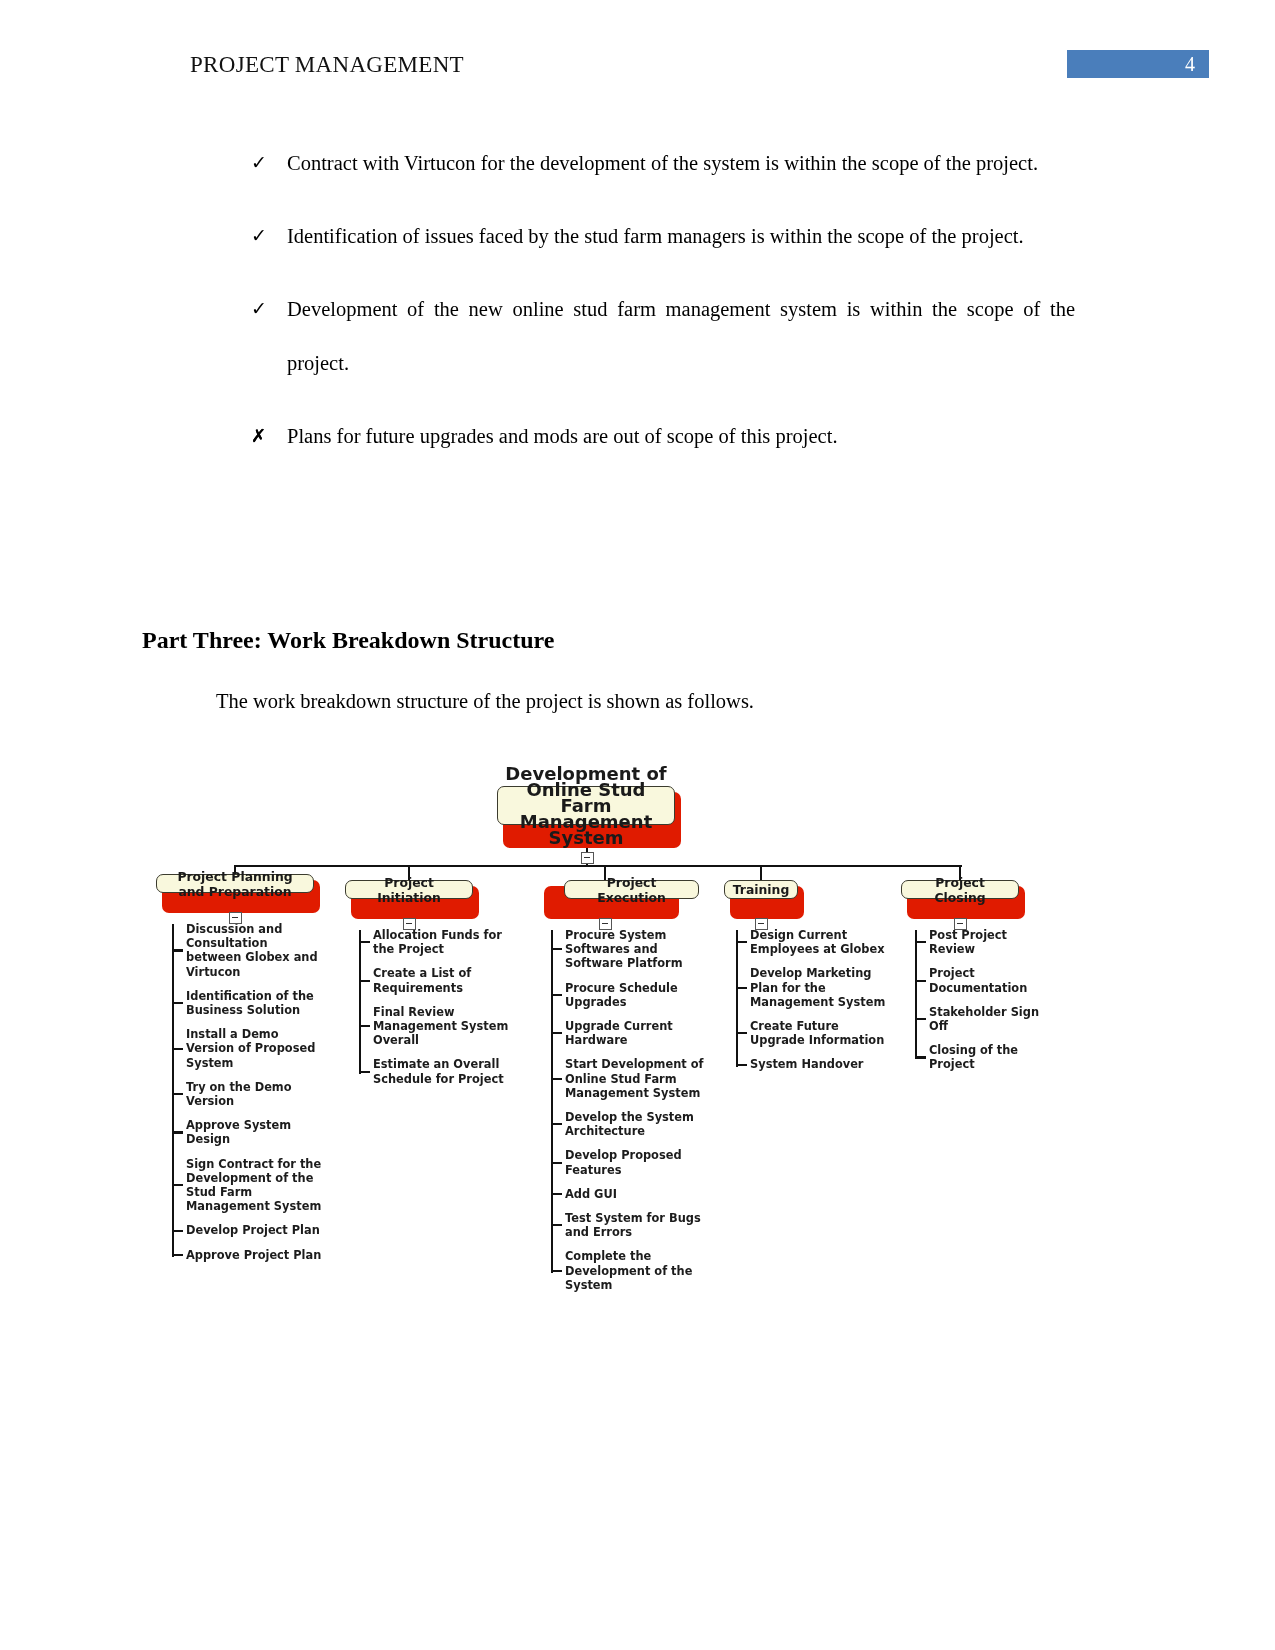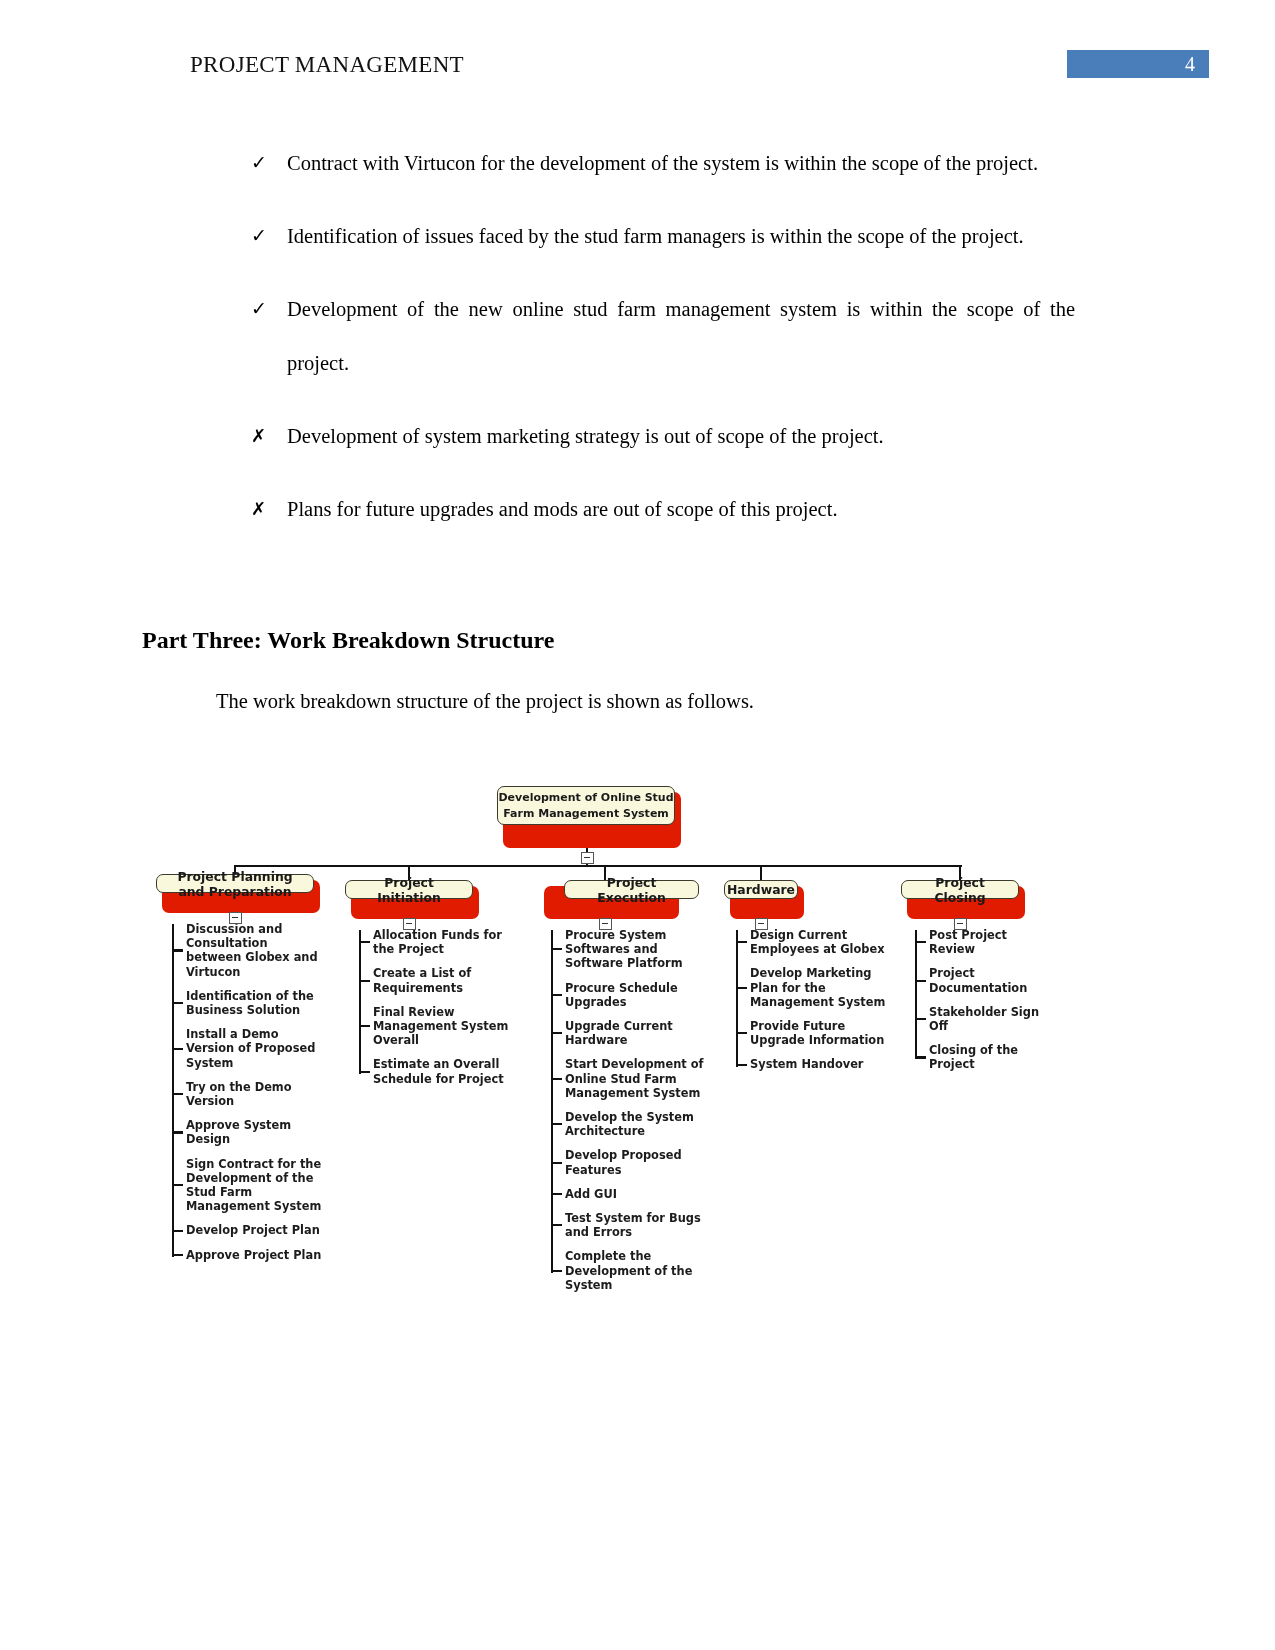--- a/index.html
+++ b/index.html
@@ -128,21 +128,21 @@
     background: #e01b00;
     border-radius: 7px;
     z-index: 3;
   }
 
   .node-root {
     left: 497px;
     top: 16px;
     width: 178px;
     height: 39px;
-    font-size: 11px;
+    font-size: 18px;
     line-height: 16px;
   }
   .shadow-root {
     left: 503px;
     top: 22px;
     width: 178px;
     height: 56px;
   }
 
   .node-l2 {
@@ -255,21 +255,20 @@
   <div class="scope-item">
     <span class="marker">✓</span>
     <span>Identification of issues faced by the stud farm managers is within the scope of the project.</span>
   </div>
   <div class="scope-item">
     <span class="marker">✓</span>
     <span>Development of the new online stud farm management system is within the scope of the project.</span>
   </div>
   <div class="scope-item short">
     <span class="marker cross">✗</span>
-    <span>Development of system marketing strategy is out of scope of the project.</span>
   </div>
   <div class="scope-item short">
     <span class="marker cross">✗</span>
     <span>Plans for future upgrades and mods are out of scope of this project.</span>
   </div>
 </div>
 
 <div class="section-heading">Part Three: Work Breakdown Structure</div>
 <div class="section-intro">The work breakdown structure of the project is shown as follows.</div>
 
@@ -296,21 +295,21 @@
   <div class="node-shadow shadow-l2 s-plan"></div>
   <div class="node node-l2 n-plan">Project Planning and Preparation</div>
 
   <div class="node-shadow shadow-l2 s-init"></div>
   <div class="node node-l2 n-init">Project Initiation</div>
 
   <div class="node-shadow shadow-l2 s-exec"></div>
   <div class="node node-l2 n-exec">Project Execution</div>
 
   <div class="node-shadow shadow-l2 s-train"></div>
-  <div class="node node-l2 n-train">Hardware</div>
+  <div class="node node-l2 n-train">Training</div>
 
   <div class="node-shadow shadow-l2 s-close"></div>
   <div class="node node-l2 n-close">Project Closing</div>
 
   <div class="leaf-col lc-plan">
     <div class="spine" style="height: 332.758px;"></div>
     <div class="leaf"><span class="tick" style="top: 27.4062px;"></span><span>Discussion and Consultation between Globex and Virtucon</span></div>
     <div class="leaf"><span class="tick" style="top: 13.2031px;"></span><span>Identification of the Business Solution</span></div>
     <div class="leaf"><span class="tick" style="top: 20.3047px;"></span><span>Install a Demo Version of Proposed System</span></div>
     <div class="leaf"><span class="tick" style="top: 13.2031px;"></span><span>Try on the Demo Version</span></div>
@@ -338,21 +337,21 @@
     <div class="leaf"><span class="tick" style="top: 13.2031px;"></span><span>Develop Proposed Features</span></div>
     <div class="leaf"><span class="tick" style="top: 6.10156px;"></span><span>Add GUI</span></div>
     <div class="leaf"><span class="tick" style="top: 13.2031px;"></span><span>Test System for Bugs and Errors</span></div>
     <div class="leaf"><span class="tick" style="top: 20.3047px;"></span><span>Complete the Development of the System</span></div>
   </div>
 
   <div class="leaf-col lc-train">
     <div class="spine" style="height: 136.523px;"></div>
     <div class="leaf"><span class="tick" style="top: 13.2031px;"></span><span>Design Current Employees at Globex</span></div>
     <div class="leaf"><span class="tick" style="top: 20.3047px;"></span><span>Develop Marketing Plan for the Management System</span></div>
-    <div class="leaf"><span class="tick" style="top: 13.2031px;"></span><span>Provide Future Upgrade Information</span></div>
+    <div class="leaf"><span class="tick" style="top: 13.2031px;"></span><span>Create Future Upgrade Information</span></div>
     <div class="leaf"><span class="tick" style="top: 6.10156px;"></span><span>System Handover</span></div>
   </div>
 
   <div class="leaf-col lc-close">
     <div class="spine" style="height: 129.422px;"></div>
     <div class="leaf"><span class="tick" style="top: 13.2031px;"></span><span>Post Project Review</span></div>
     <div class="leaf"><span class="tick" style="top: 13.2031px;"></span><span>Project Documentation</span></div>
     <div class="leaf"><span class="tick" style="top: 13.2031px;"></span><span>Stakeholder Sign Off</span></div>
     <div class="leaf"><span class="tick" style="top: 13.2031px;"></span><span>Closing of the Project</span></div>
   </div>

